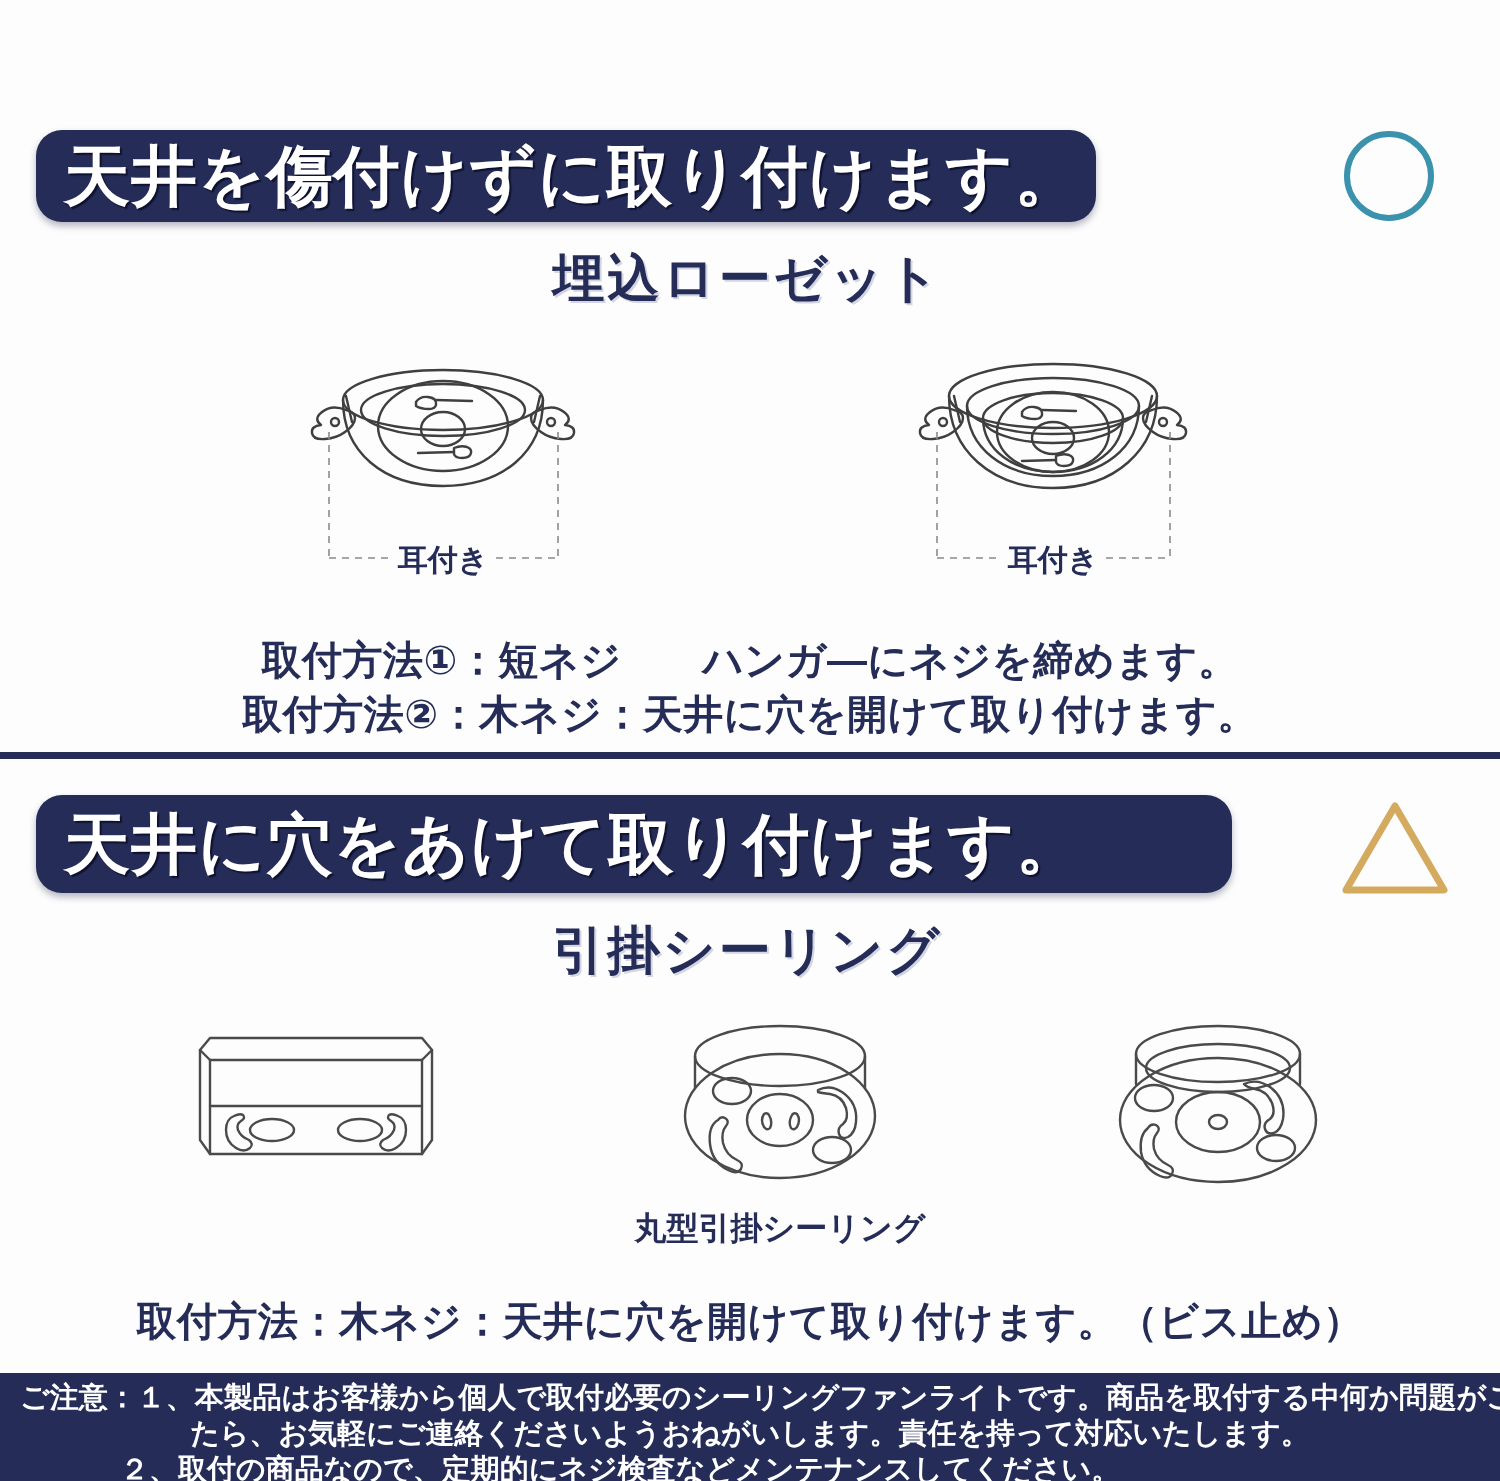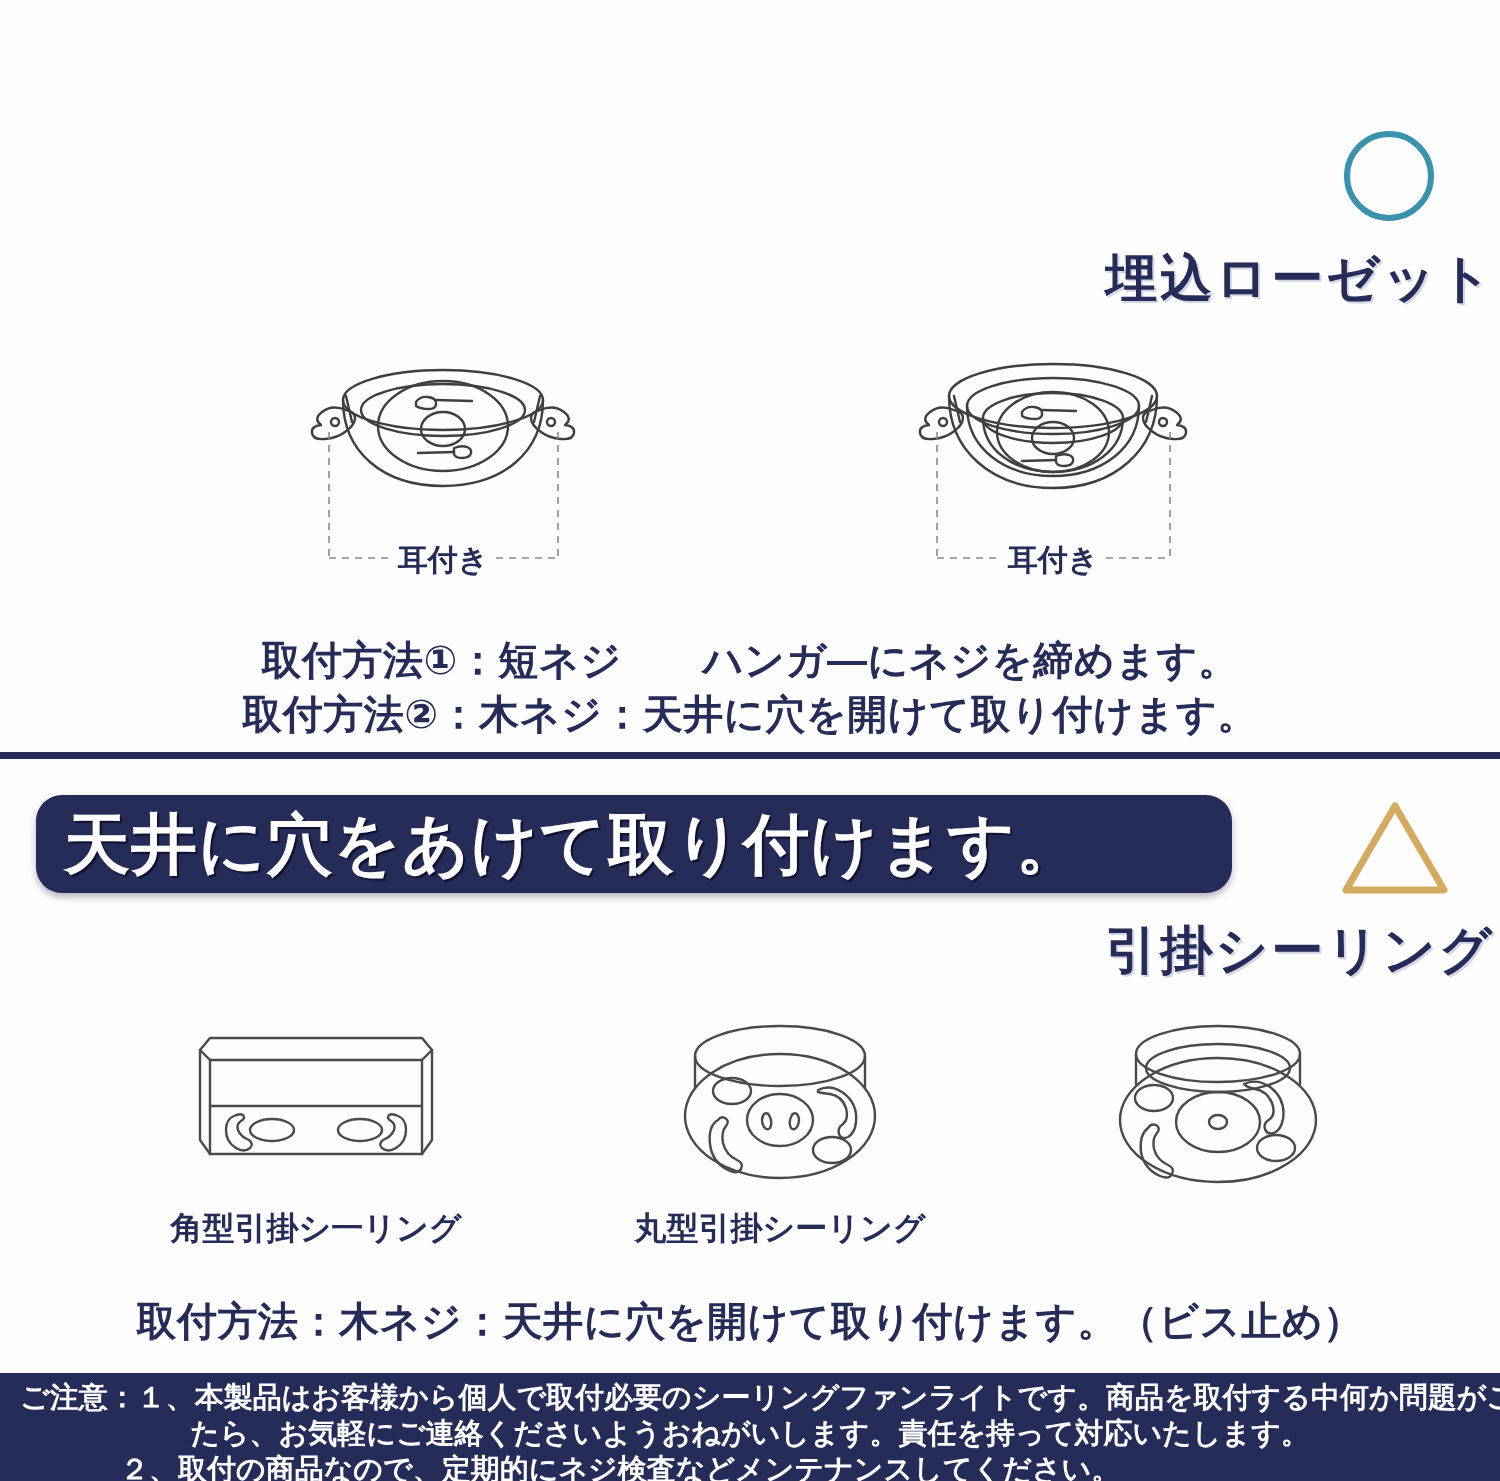--- a/index.html
+++ b/index.html
@@ -77,21 +77,21 @@
     top: 800px;
     width: 110px;
     height: 96px;
   }
 
   
   .sub-heading {
     position: absolute;
     width: 1495px;
     left: 0;
-    text-align: right;
+    text-align: center;
     font-size: 52px;
     line-height: 60px;
     font-weight: 900;
     color: #242c57;
     letter-spacing: 3px;
     text-shadow: 2px 2px 0 rgba(170,175,200,0.5);
     white-space: nowrap;
   }
   #sub-heading-1 { top: 248px; }
   #sub-heading-2 { top: 920px; }
@@ -170,20 +170,23 @@
   #note-line-1 { text-align: left; padding-left: 12px; }
   #note-line-2 { text-align: center; }
   #note-line-3 { text-align: left; padding-left: 112px; }
 </style>
 </head>
 <body>
 
 <div id="page">
 
 
+  <div class="banner" id="banner-1">
+    <span class="banner-text">天井を傷付けずに取り付けます。</span>
+  </div>
 
   <div class="deco-circle"></div>
 
   <div class="sub-heading" id="sub-heading-1">埋込ローゼット</div>
 
   <div class="diagram" id="rosette-1">
     <svg width="310" height="270" viewBox="0 0 310 270">
       <g fill="none" stroke="#3f3f3f" stroke-width="2.4" stroke-linecap="round" stroke-linejoin="round">
 
         <ellipse cx="155" cy="74" rx="100" ry="30"></ellipse>
@@ -346,21 +349,20 @@
 
         <ellipse cx="180" cy="132" rx="19" ry="13"></ellipse>
 
         <path d="M52 112 q-9 7 -7 24 q3 17 19 24 q9 4 12 -2 q3 -6 -4 -9 q-11 -5 -14 -16 q-2 -10 3 -16 q4 -5 -1 -8 q-5 -2 -8 3 z"></path>
 
         <path d="M148 68 q13 -6 26 3 q16 12 13 32 q-2 11 -9 14 q-7 2 -9 -4 q-2 -6 5 -10 q6 -5 2 -16 q-5 -12 -17 -14 q-9 -2 -11 -5 z"></path>
       </g>
     </svg>
   </div>
 
-  <div class="caption" id="caption-1">角型引掛シ一リング</div>
   <div class="caption" id="caption-2">丸型引掛シーリング</div>
 
   <div class="instr-line" id="instr-2">取付方法：木ネジ：天井に穴を開けて取り付けます。（ビス止め）</div>
 
   <div id="note-bar">
     <div class="note-line" id="note-line-1">ご注意：１、本製品はお客様から個人で取付必要のシーリングファンライトです。商品を取付する中何か問題がございまし</div>
     <div class="note-line" id="note-line-2">たら、お気軽にご連絡くださいようおねがいします。責任を持って対応いたします。</div>
     <div class="note-line" id="note-line-3">２、取付の商品なので、定期的にネジ検査などメンテナンスしてください。</div>
   </div>
 

